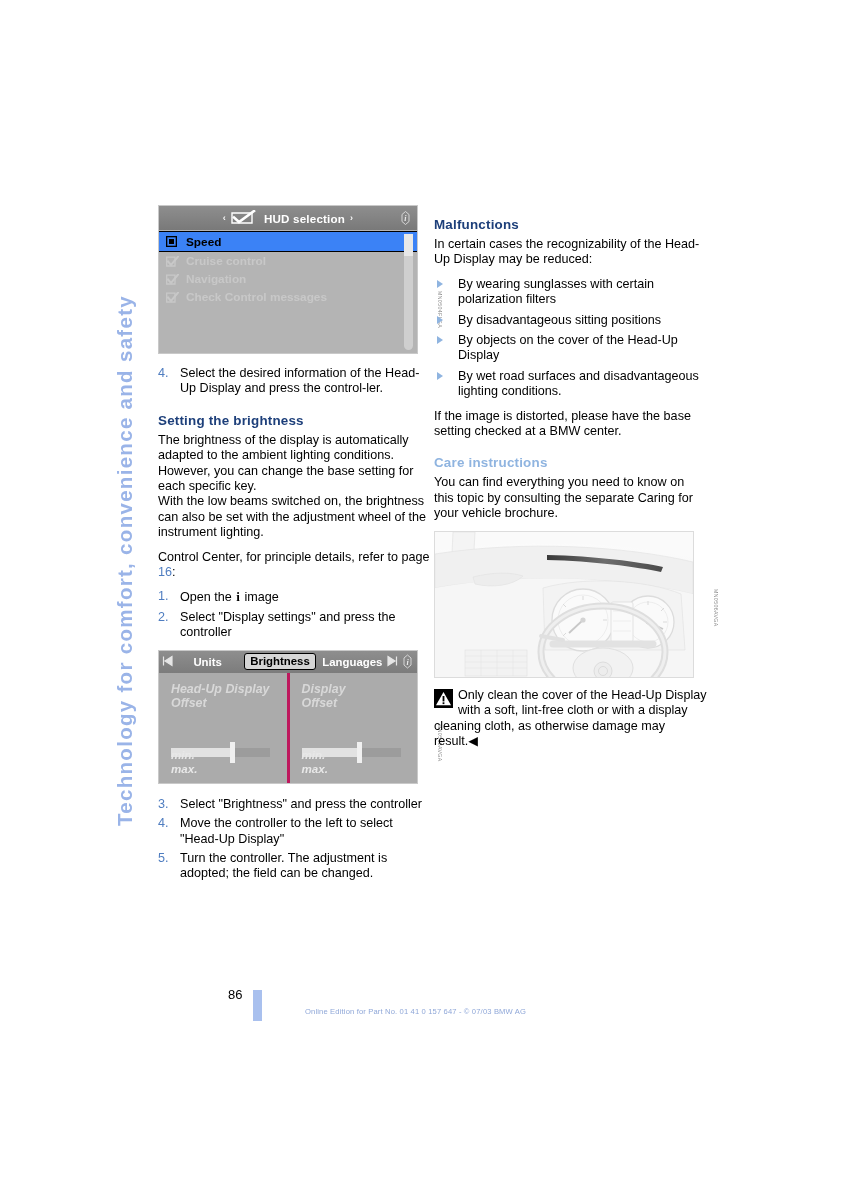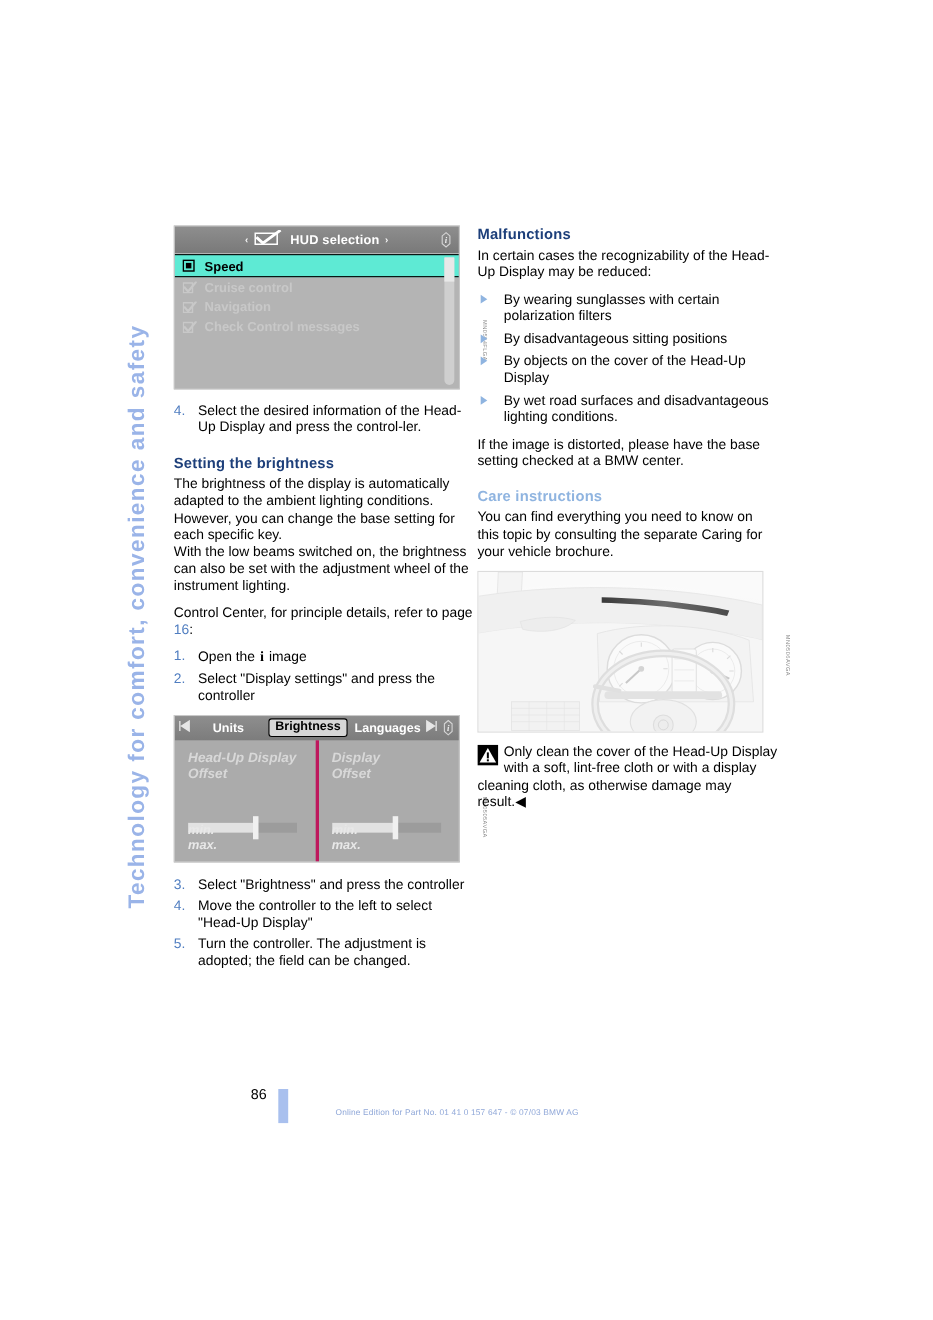--- a/index.html
+++ b/index.html
@@ -45,21 +45,21 @@
   }
   .tight{margin-bottom:0;}
   h2.sec{
     font-size:13.4px;
     font-weight:bold;
     color:#1d3f7a;
     margin:16px 0 5px 0;
     letter-spacing:.2px;
   }
   h2.sec.light{color:#8fb4e0;}
-  h2.sec.first{margin-top:0;}
+  h2.sec.first{margin-top:12px;}
 
   
   .steps{margin:0 0 9px 0;padding:0;list-style:none;}
   .steps li{
     position:relative;
     padding-left:22px;
     font-size:12.6px;
     line-height:15.4px;
     color:#000;
     margin-bottom:4px;
@@ -129,21 +129,21 @@
     width:15px;height:15px;opacity:.85;
   }
   .hud-body{height:122px;position:relative;background:#b4b4b4;}
   .hud-row{
     height:18px;
     display:flex;align-items:center;
     font-size:11.8px;font-weight:bold;
     padding-left:7px;
   }
   .hud-row.sel{
-    background:#5eead4;
+    background:#3b82f6;
     border-top:1.6px solid #000;
     border-bottom:1.6px solid #000;
     color:#000;
     margin-top:1px;
     height:19px;
   }
   .hud-row.dim{color:#c8c8c8;}
   .hud-row .bx{
     width:11px;height:11px;
     margin-right:9px;flex:0 0 auto;

